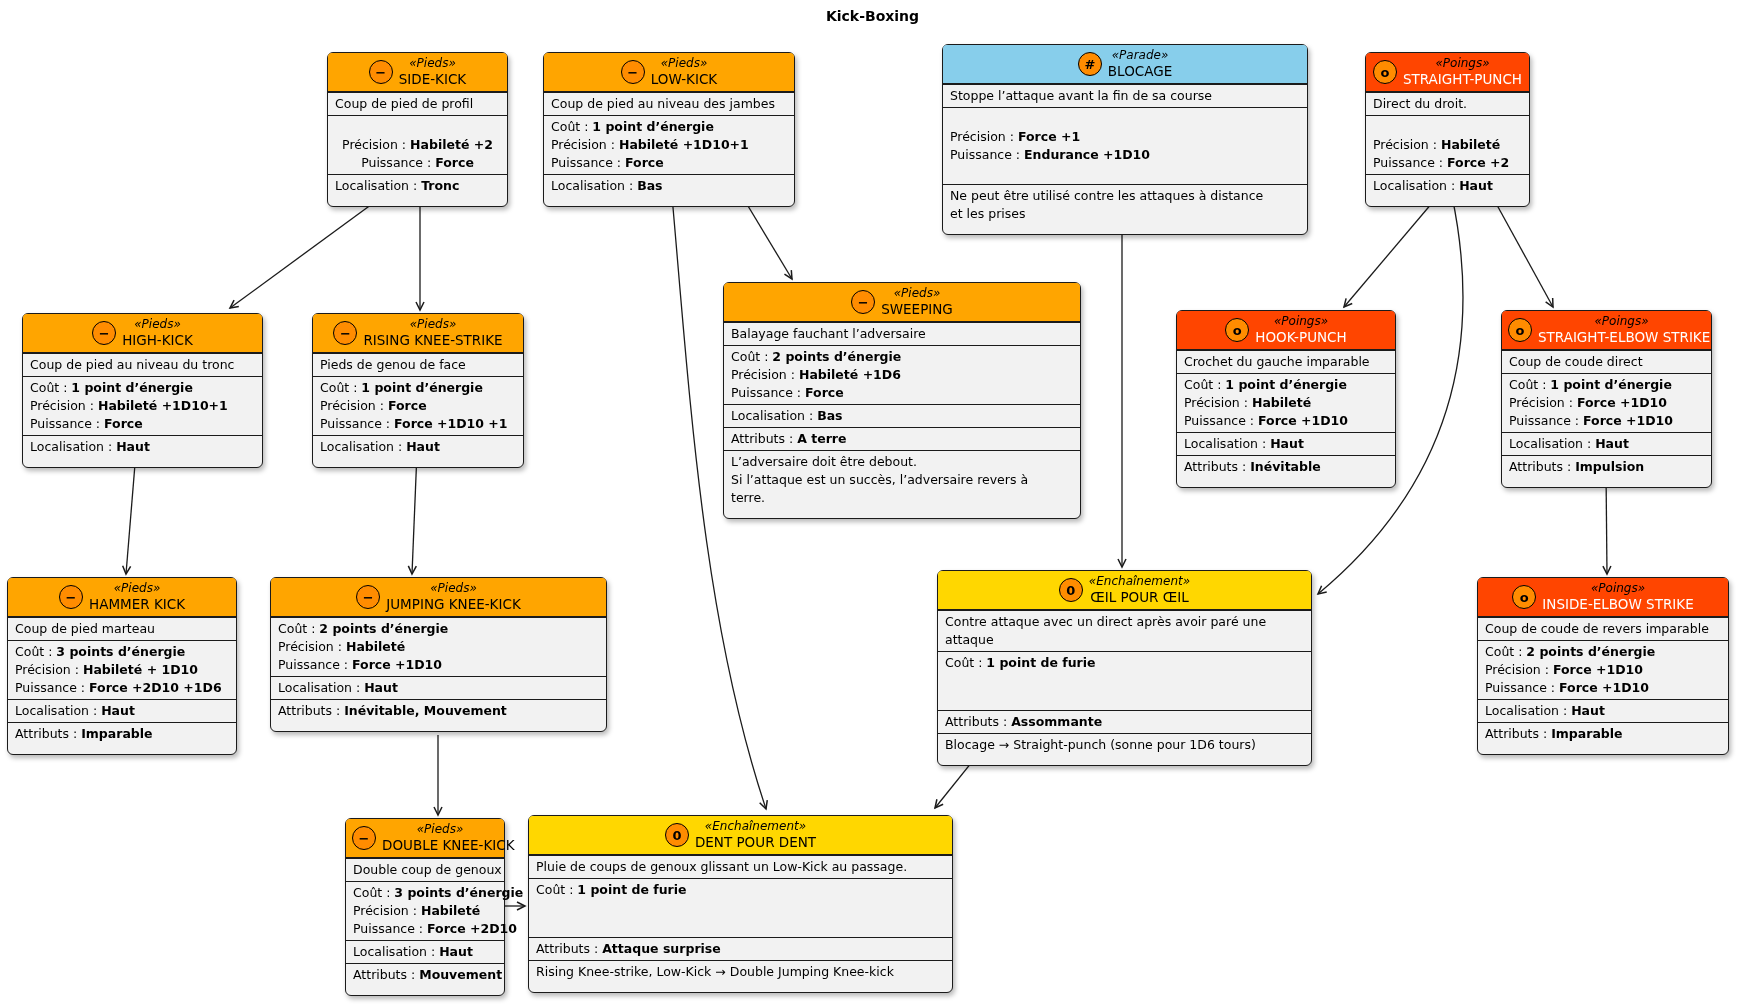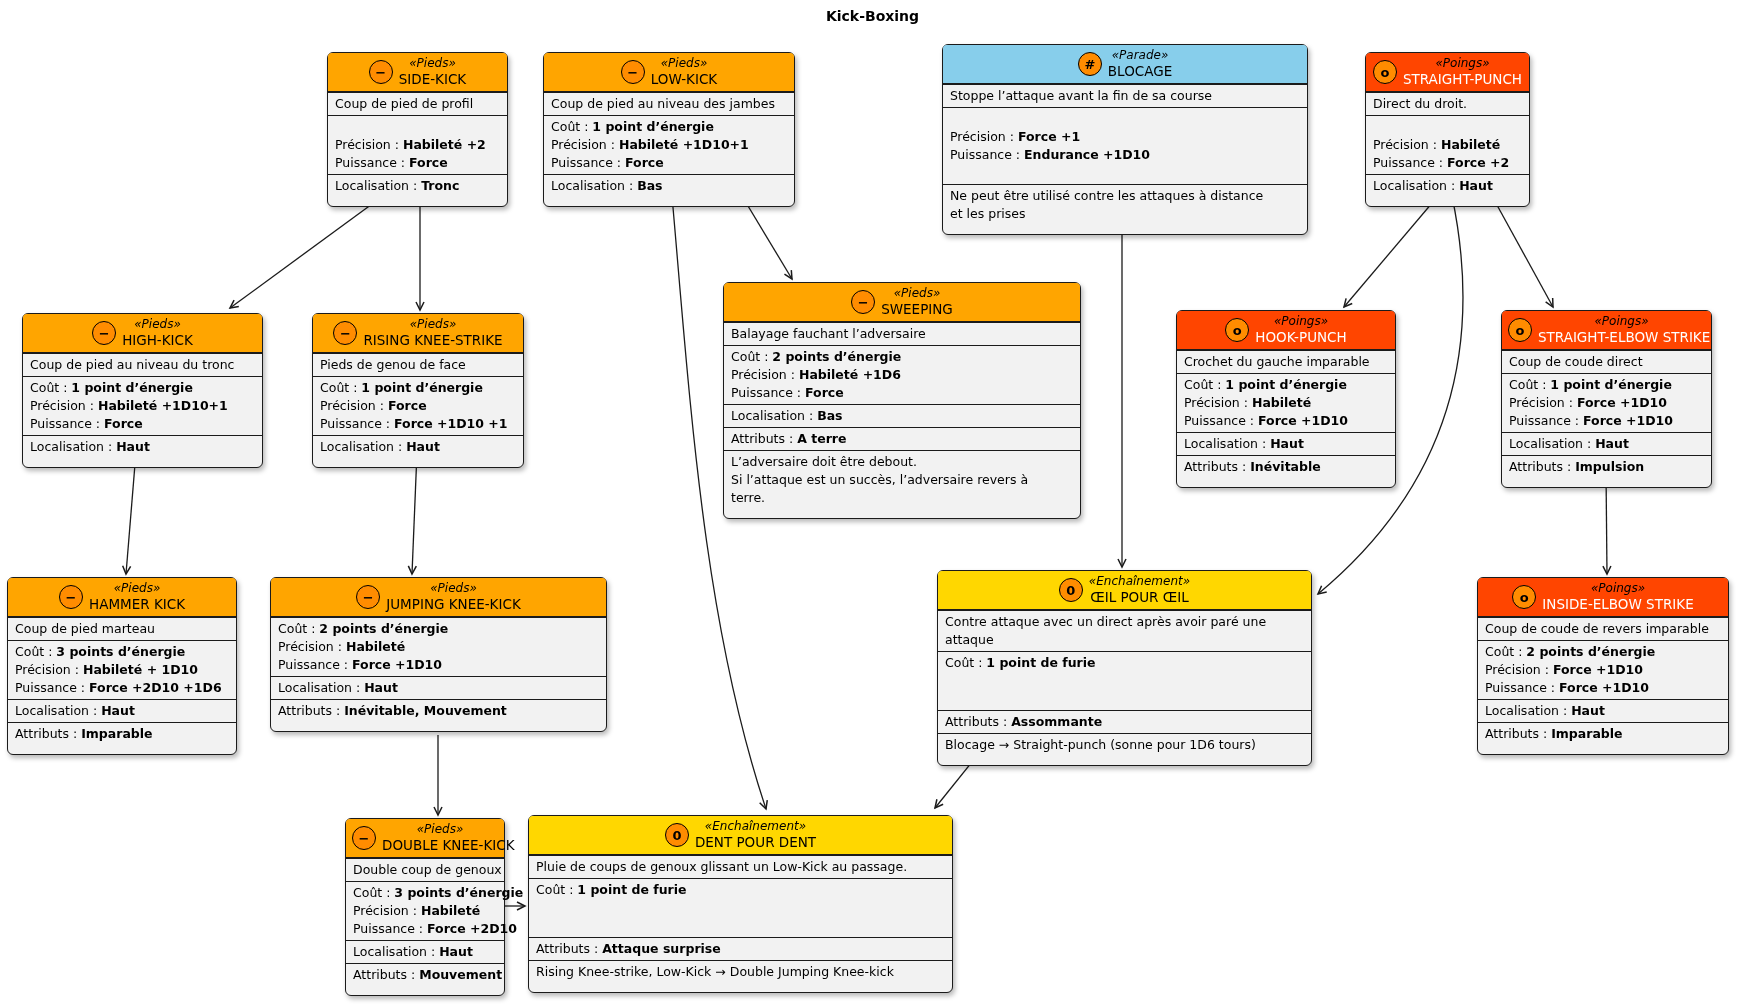--- a/index.html
+++ b/index.html
@@ -59,21 +59,21 @@
         <div class="card-header" style="background: rgb(255, 165, 0);">
           <span class="icon-circle" style="background: rgb(255, 140, 0);">−</span>
           <div class="hdr-text">
             <div class="stereo">«Pieds»</div>
             <div class="cname">SIDE-KICK</div>
           </div>
         </div>
         <div class="section" style="border-top-color: rgb(27, 27, 27);">
           <div class="line"><span>Coup de pied de profil</span></div>
         </div>
-        <div class="section" style="border-top-color: rgb(27, 27, 27);">
+        <div class="section" style="border-top-color: rgb(27, 27, 27); text-align: center;">
           <div class="line"></div>
           <div class="line"><span>Précision : </span><span class="b">Habileté +2</span></div>
           <div class="line"><span>Puissance : </span><span class="b">Force</span></div>
         </div>
         <div class="section" style="border-top-color: rgb(27, 27, 27);">
           <div class="line"><span>Localisation : </span><span class="b">Tronc</span></div>
         </div>
       </div>
       <div class="card" style="left: 543px; top: 52px; width: 252px; background: rgb(242, 242, 242); border-color: rgb(27, 27, 27);">
         <div class="card-header" style="background: rgb(255, 165, 0);">

